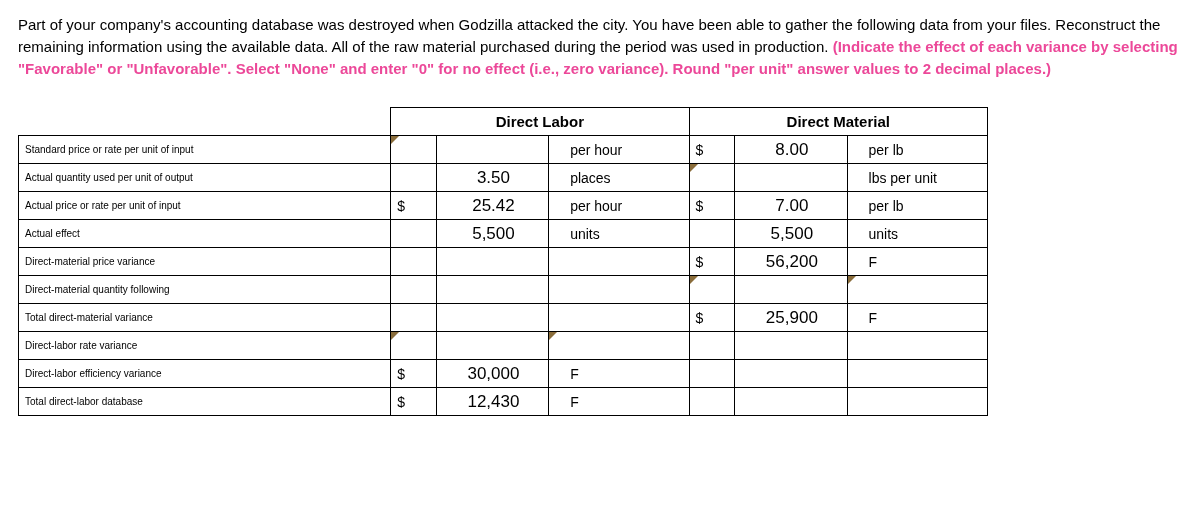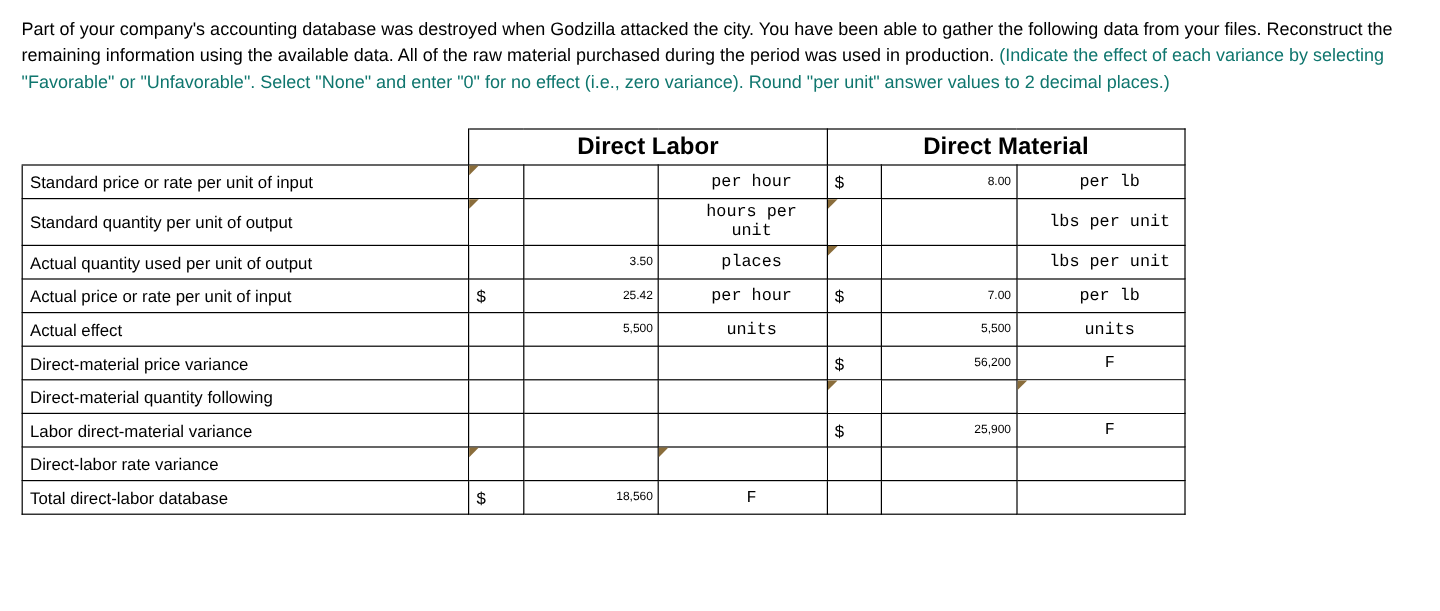--- a/index.html
+++ b/index.html
@@ -9,60 +9,59 @@
     margin: 0;
     padding: 14px 18px;
     width: 1200px;
     box-sizing: border-box;
   }
   .intro {
     line-height: 1.45;
     margin-bottom: 28px;
   }
   .intro .red {
-    color: #0f766e;
-    font-weight: normal;
+    color: #ec4899;
+    font-weight: bold;
   }
   table.grid {
     border-collapse: collapse;
     width: 970px;
   }
   table.grid td {
     border: 1px solid #000;
     padding: 3px 6px;
     height: 21px;
     vertical-align: middle;
     background: #fff;
   }
   table.grid td.lbl {
     width: 305px;
-    font-size: 14px;
+    font-size: 10px;
   }
   table.grid td.sym {
     width: 26px;
     text-align: left;
     font-size: 14px;
   }
   table.grid td.num {
     width: 85px;
-    text-align: right;
-    font-size: 10px;
+    text-align: center;
+    font-size: 17px;
     padding-right: 4px;
   }
   table.grid td.unit {
     width: 92px;
-    text-align: center;
+    text-align: left;
     font-size: 14px;
     padding-left: 21px;
-    font-family: Liberation Mono, monospace;
   }
   table.grid td.hdr {
     text-align: center;
     font-weight: bold;
-    font-size: 20px;
+    font-size: 15px;
   }
   
   tr.hdrow td.lbl {
     border-left: 1px solid transparent;
     border-top: 1px solid transparent;
     border-right: 1px solid #000;
     border-bottom: 1px solid #000;
   }
   
   .tri {
@@ -97,29 +96,20 @@
   <tr>
     <td class="lbl">Standard price or rate per unit of input</td>
     <td class="sym tri"></td>
     <td class="num"></td>
     <td class="unit">per hour</td>
     <td class="sym">$</td>
     <td class="num">8.00</td>
     <td class="unit">per lb</td>
   </tr>
 
-  <tr>
-    <td class="lbl">Standard quantity per unit of output</td>
-    <td class="sym tri"></td>
-    <td class="num"></td>
-    <td class="unit">hours per unit</td>
-    <td class="sym tri"></td>
-    <td class="num"></td>
-    <td class="unit">lbs per unit</td>
-  </tr>
 
   <tr>
     <td class="lbl">Actual quantity used per unit of output</td>
     <td class="sym"></td>
     <td class="num">3.50</td>
     <td class="unit">places</td>
     <td class="sym tri"></td>
     <td class="num"></td>
     <td class="unit">lbs per unit</td>
   </tr>
@@ -158,44 +148,53 @@
     <td class="lbl">Direct-material quantity following</td>
     <td class="sym"></td>
     <td class="num"></td>
     <td class="unit"></td>
     <td class="sym tri"></td>
     <td class="num"></td>
     <td class="unit tri"></td>
   </tr>
 
   <tr>
-    <td class="lbl">Labor direct-material variance</td>
+    <td class="lbl">Total direct-material variance</td>
     <td class="sym"></td>
     <td class="num"></td>
     <td class="unit"></td>
     <td class="sym">$</td>
     <td class="num">25,900</td>
     <td class="unit">F</td>
   </tr>
 
   <tr>
     <td class="lbl">Direct-labor rate variance</td>
     <td class="sym tri"></td>
     <td class="num"></td>
     <td class="unit tri"></td>
     <td class="sym"></td>
     <td class="num"></td>
     <td class="unit"></td>
   </tr>
 
+  <tr>
+    <td class="lbl">Direct-labor efficiency variance</td>
+    <td class="sym">$</td>
+    <td class="num">30,000</td>
+    <td class="unit">F</td>
+    <td class="sym"></td>
+    <td class="num"></td>
+    <td class="unit"></td>
+  </tr>
 
   <tr>
     <td class="lbl">Total direct-labor database</td>
     <td class="sym">$</td>
-    <td class="num">18,560</td>
+    <td class="num">12,430</td>
     <td class="unit">F</td>
     <td class="sym"></td>
     <td class="num"></td>
     <td class="unit"></td>
   </tr>
 
 </tbody>
   </table>
 
 </body></html>

